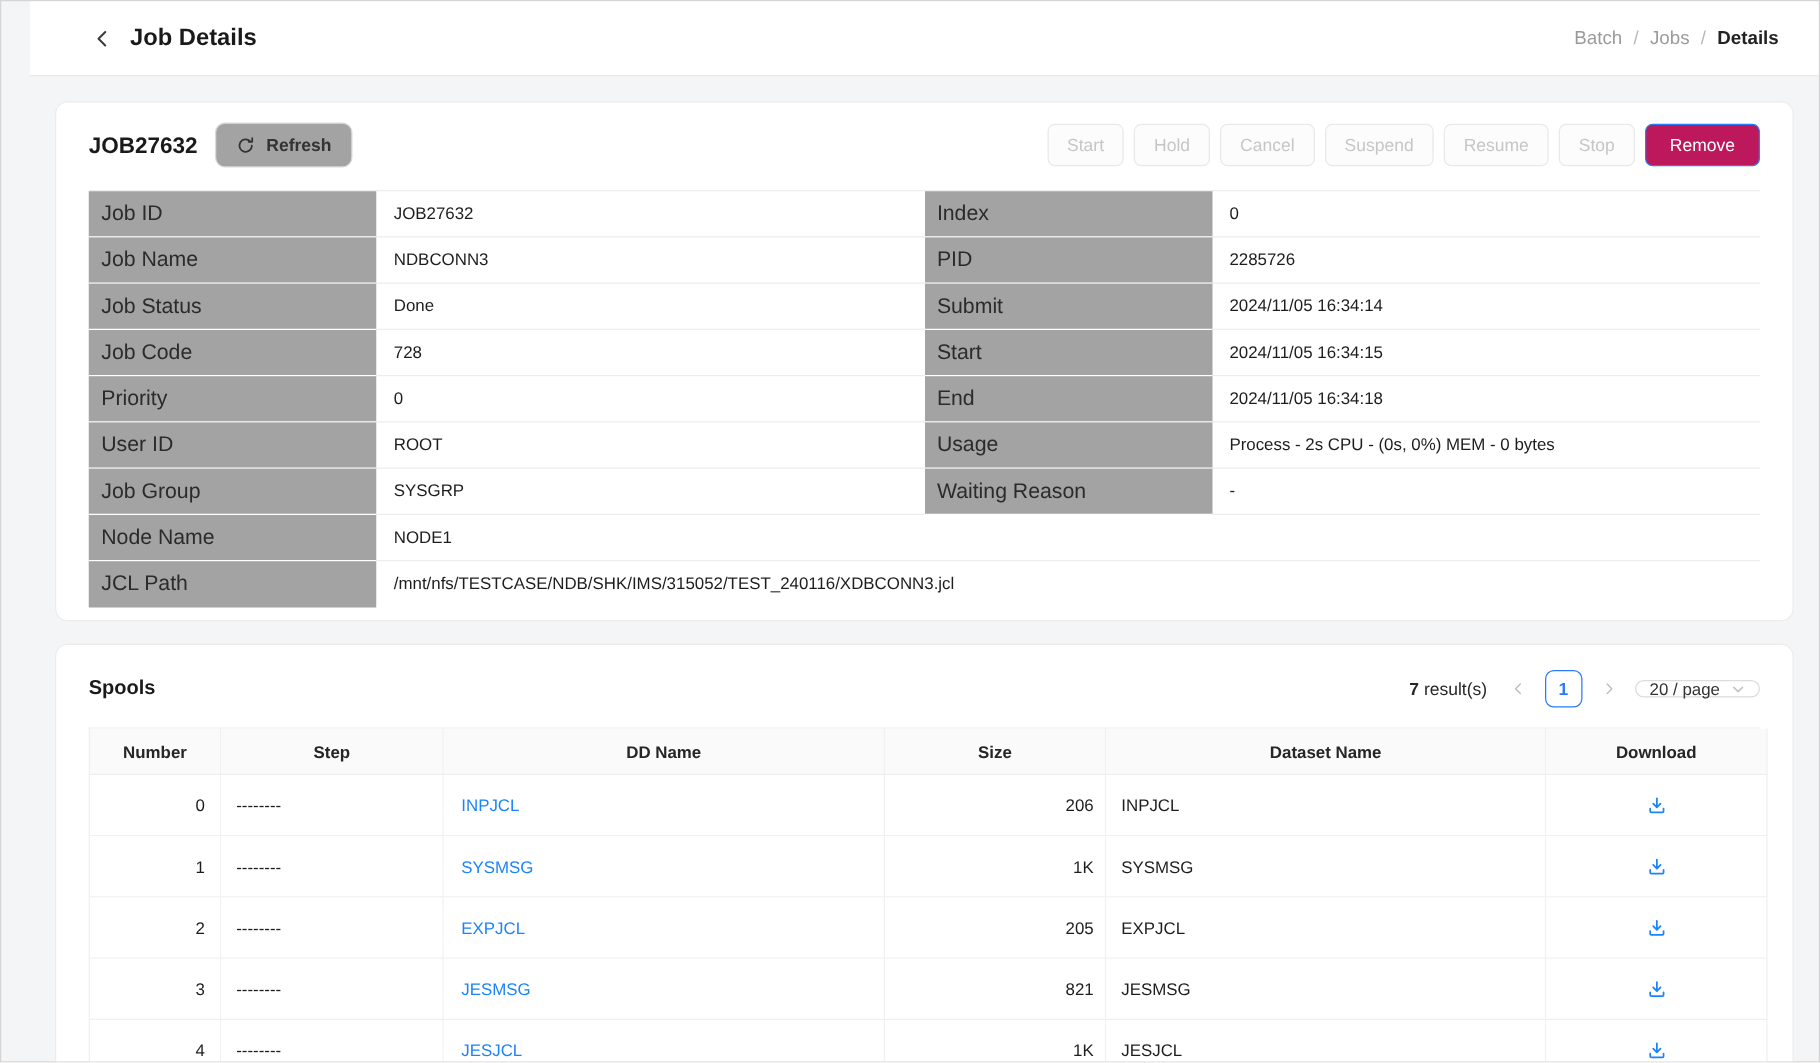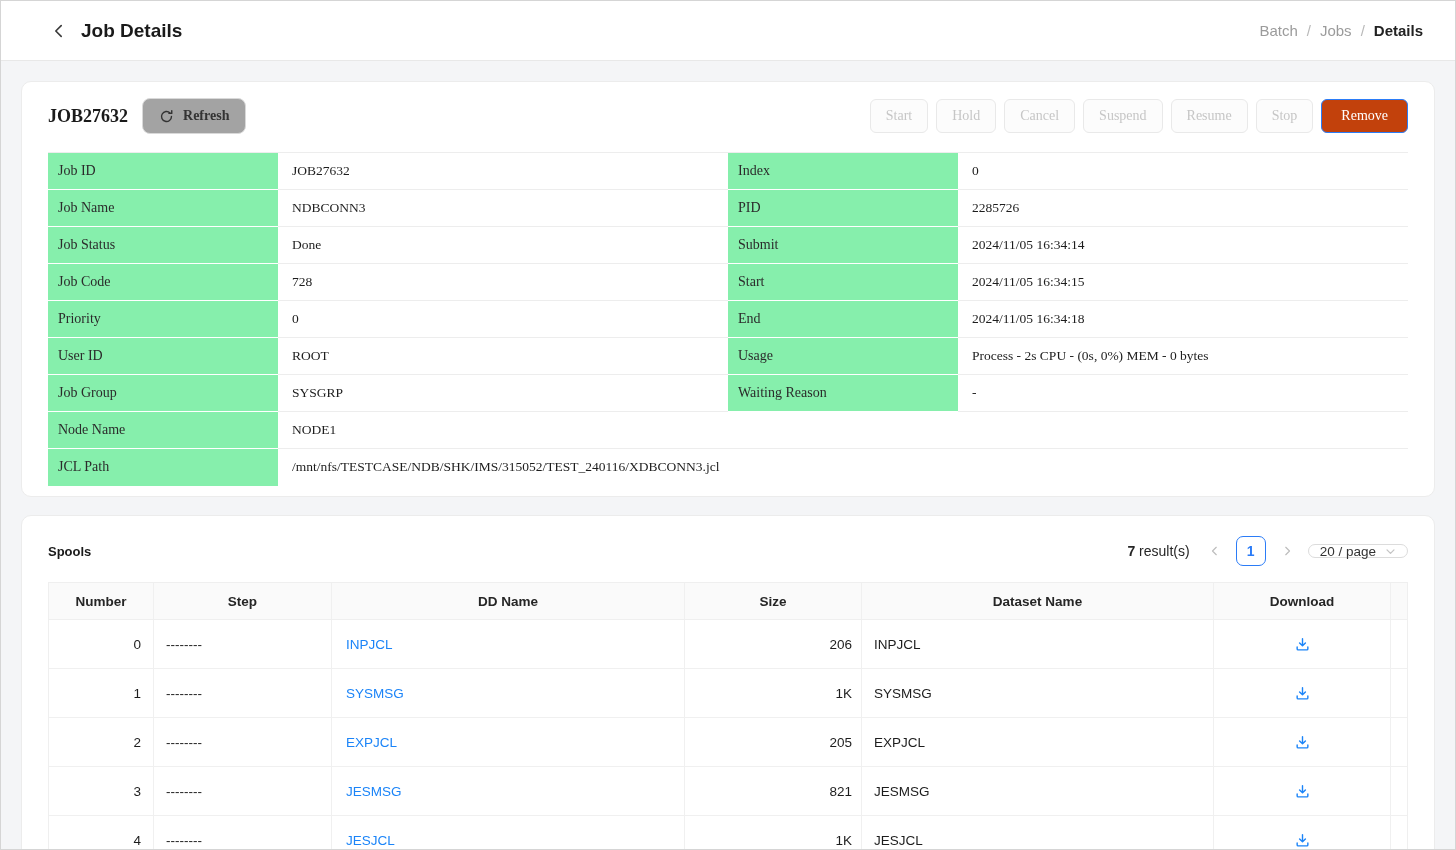--- a/index.html
+++ b/index.html
@@ -1,52 +1,52 @@
 <!DOCTYPE html>
 <html><head>
 <meta charset="utf-8">
 <style>
   * { margin:0; padding:0; box-sizing:border-box; }
   body { font-family:"Liberation Sans", sans-serif; background:#fff; }
-  .page { width:1456px; height:850px; background:#f4f5f7; border:1px solid #d5d5d5; overflow:hidden; }
+  .page { width:1456px; height:850px; background:#f4f5f7; border:1px solid #d5d5d5; overflow:hidden;padding-left:23px; }
 
   
   .topbar { height:60px; background:#fff; border-bottom:1px solid #e8e8e8; display:flex; align-items:center; padding:0 32px 0 46px; }
   .back-btn { width:24px; height:24px; display:flex; align-items:center; justify-content:center; cursor:pointer; }
   .page-title { font-size:19px; font-weight:700; color:#1a1a1a; margin-left:10px; }
   .breadcrumb { margin-left:auto; display:flex; gap:9px; font-size:15px; }
   .crumb { color:#9b9b9b; cursor:pointer; }
   .crumb-sep { color:#b9b9b9; }
   .crumb.active { color:#222; font-weight:600; cursor:default; }
 
   .content { padding:20px; }
   .card { background:#fff; border:1px solid #ececec; border-radius:10px; }
 
   
-  .job-card { padding:16px 26px 10px 26px;font-family:Liberation Serif, serif; }
+  .job-card { padding:16px 26px 10px 26px; }
   .job-header { display:flex; align-items:center; height:36px; }
   .job-title { font-size:18px; font-weight:700; color:#1a1a1a; }
   .refresh-btn { margin-left:14px; height:36px; border:1px solid #d9d9d9; border-radius:8px; background:#a3a3a3; display:inline-flex; align-items:center; gap:9px; padding:0 16px; font-size:14px; font-weight:600; color:#333; cursor:pointer; font-family:inherit; }
   .actions { margin-left:auto; display:flex; gap:8px; }
   .btn { height:34px; padding:0 15px; border-radius:6px; font-size:14px; display:inline-flex; align-items:center; font-family:inherit; cursor:pointer; }
   .btn.disabled { background:#fcfcfc; border:1px solid #e9e9e9; color:#c6c6c6; }
-  .btn.primary { background:#c2410c; border:1px solid #2b7cf7; color:#fff; font-weight:500; padding:0 19px; }
+  .btn.primary { background:#be185d; border:1px solid #2b7cf7; color:#fff; font-weight:500; padding:0 19px; }
 
   .detail-table { margin-top:18px; border-top:1px solid #ededed; }
   .d-row { display:grid; grid-template-columns:230px 1fr 230px 1fr; }
   .d-row.full { grid-template-columns:230px 1fr; }
-  .d-label { background:#86efac; height:37px; line-height:36px; padding-left:10px; font-size:14px; font-weight:500; color:#2b2b2b; border-bottom:1px solid #fff; }
+  .d-label { background:#a3a3a3; height:37px; line-height:36px; padding-left:10px; font-size:17px; font-weight:500; color:#2b2b2b; border-bottom:1px solid #fff; }
   .d-value { height:37px; line-height:36px; padding-left:14px; font-size:13.5px; color:#1d1d1d; border-bottom:1px solid #ededed; white-space:nowrap; }
   .full-rows .d-row:last-child .d-label,
   .full-rows .d-row:last-child .d-value { border-bottom:none; }
 
   
   .spools-card { margin-top:18px; padding:20px 26px 0 26px; }
   .spools-header { display:flex; align-items:center; height:30px; }
-  .spools-title { font-size:13px; font-weight:700; color:#1a1a1a; }
+  .spools-title { font-size:16px; font-weight:700; color:#1a1a1a; }
   .spools-controls { margin-left:auto; display:flex; align-items:center; gap:10px; }
   .result-count { font-size:14px; color:#262626; margin-right:4px; }
   .result-count b { font-weight:700; }
   .pg-arrow { width:22px; height:28px; display:flex; align-items:center; justify-content:center; cursor:pointer; }
   .pg-current { width:30px; height:30px; border:1px solid #2b7cf7; color:#2b7cf7; border-radius:7px; display:flex; align-items:center; justify-content:center; font-weight:600; font-size:14px; background:#fff; cursor:pointer; }
   .page-size { height:14px; border:1px solid #dcdcdc; border-radius:7px; display:flex; align-items:center; gap:9px; padding:0 11px; font-size:13.5px; color:#333; background:#fff; cursor:pointer; }
 
   .spool-table { margin-top:16px; border:1px solid #efefef; border-bottom:none; }
   .s-row { display:grid; grid-template-columns:105px 178px 353px 177px 352px 177px 1fr; }
   .s-row > div { border-right:1px solid #f0f0f0; display:flex; align-items:center; font-size:13.5px; color:#1d1d1d; }

